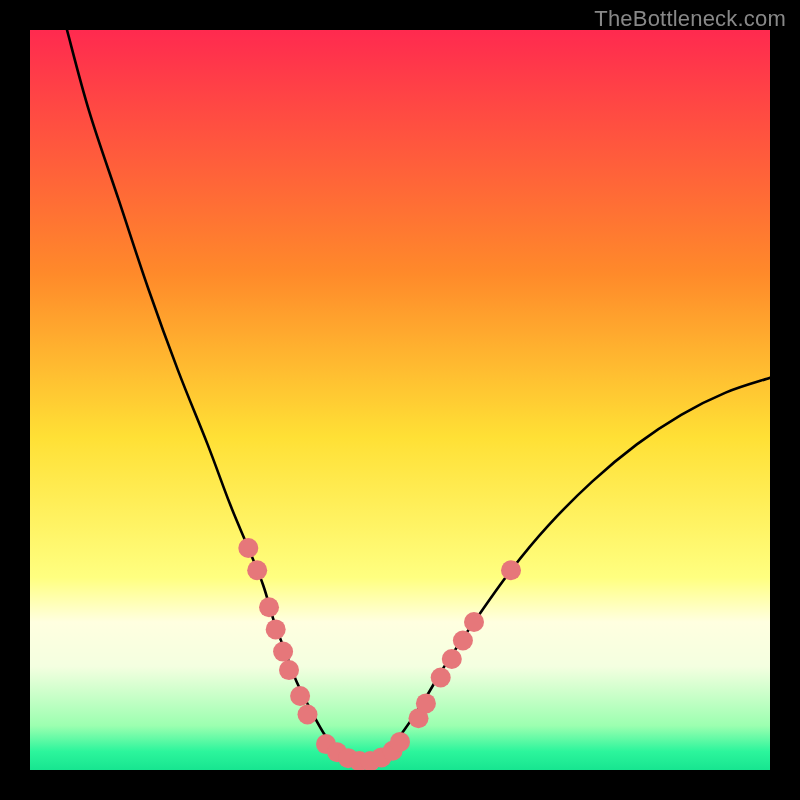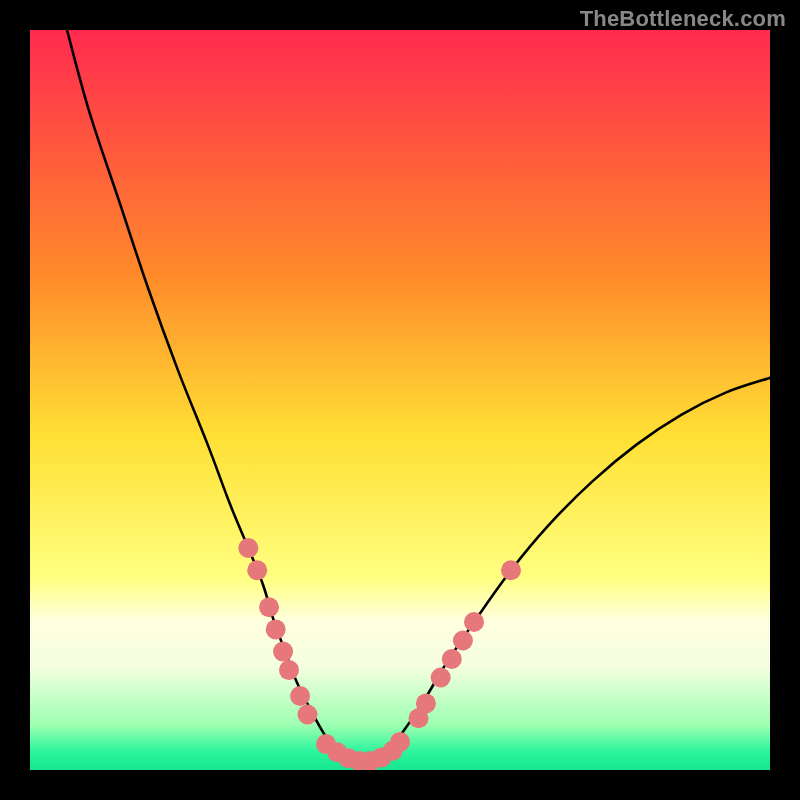--- a/index.html
+++ b/index.html
@@ -26,21 +26,21 @@
     width: 740px;
     height: 740px;
     overflow: hidden;
   }
   .watermark {
     position: absolute;
     top: 6px;
     right: 14px;
     color: #888;
     font-size: 22px;
-    font-weight: 700;
+    font-weight: 400;
     letter-spacing: 0.2px;
     user-select: none;
   }
 </style>
 </head>
 <body>
 
 <div class="frame">
   <div class="plot">
     <svg id="chart-svg" width="740" height="740" viewBox="0 0 740 740">

